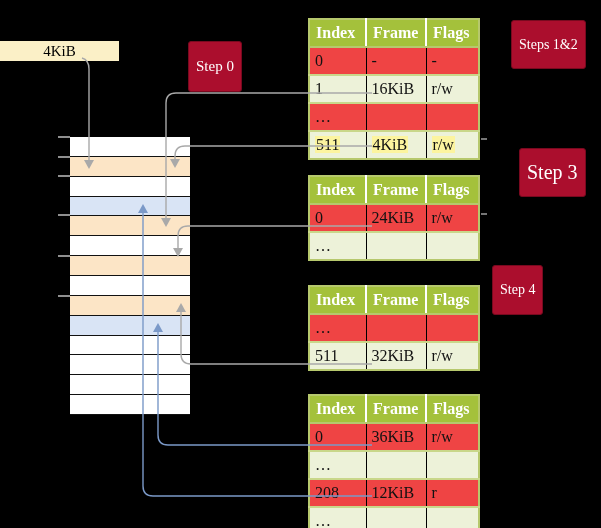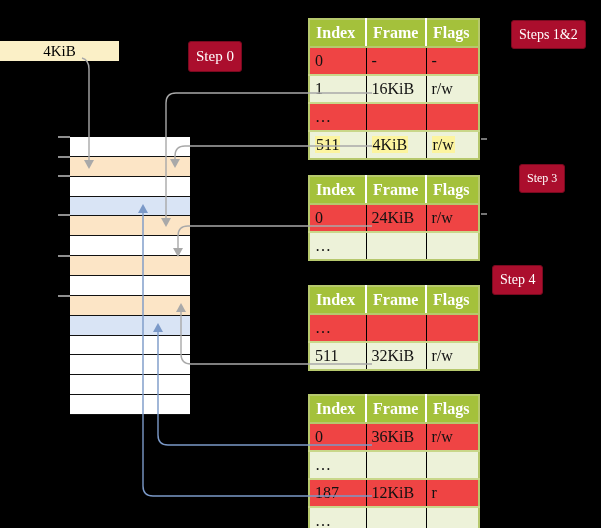--- a/index.html
+++ b/index.html
@@ -8,25 +8,25 @@
     font-family:"Liberation Serif","DejaVu Serif",serif;
   }
   
   #frame-box{
     position:absolute;left:0;top:41px;width:119px;height:20px;
     background:#fbf0c7;color:#000;font-size:15px;line-height:20px;text-align:center;
   }
   
   .badge{
     position:absolute;background:#ab0e2d;border:1px solid #79091f;border-radius:3px;
-    color:#fff;font-size:15px;line-height:17px;padding:6px 7px;white-space:nowrap;
+    color:#fff;font-size:15px;line-height:17px;padding:16px 7px;white-space:nowrap;
   }
   #badge-step0 {left:188px;top:41px;}
   #badge-steps12{left:511px;top:20px;font-size:14px;line-height:15px;}
-  #badge-step3 {left:519px;top:164px;font-size:12px;line-height:15px;text-align:right;}
+  #badge-step3 {left:519px;top:148px;font-size:20px;line-height:15px;text-align:right;}
   #badge-step4 {left:492px;top:265px;font-size:14px;line-height:16px;}
   
   #memory-strip{position:absolute;left:70px;top:137px;width:120px;height:279px;}
   .mem-row{position:absolute;left:0;width:120px;box-sizing:border-box;border-bottom:1px solid #111;}
   .c-white{background:#ffffff;}
   .c-peach{background:#fce5c6;}
   .c-blue {background:#d9e4f5;}
   .mem-tick{position:absolute;left:58px;width:12px;height:2px;background:#8f8f8f;}
   
   .ptable{
@@ -182,21 +182,21 @@
       <td>0</td>
       <td>36KiB</td>
       <td>r/w</td>
     </tr>
     <tr class="alt">
       <td>…</td>
       <td></td>
       <td></td>
     </tr>
     <tr>
-      <td>187</td>
+      <td>208</td>
       <td>12KiB</td>
       <td>r</td>
     </tr>
     <tr class="alt">
       <td>…</td>
       <td></td>
       <td></td>
     </tr>
   </tbody>
     </table>

